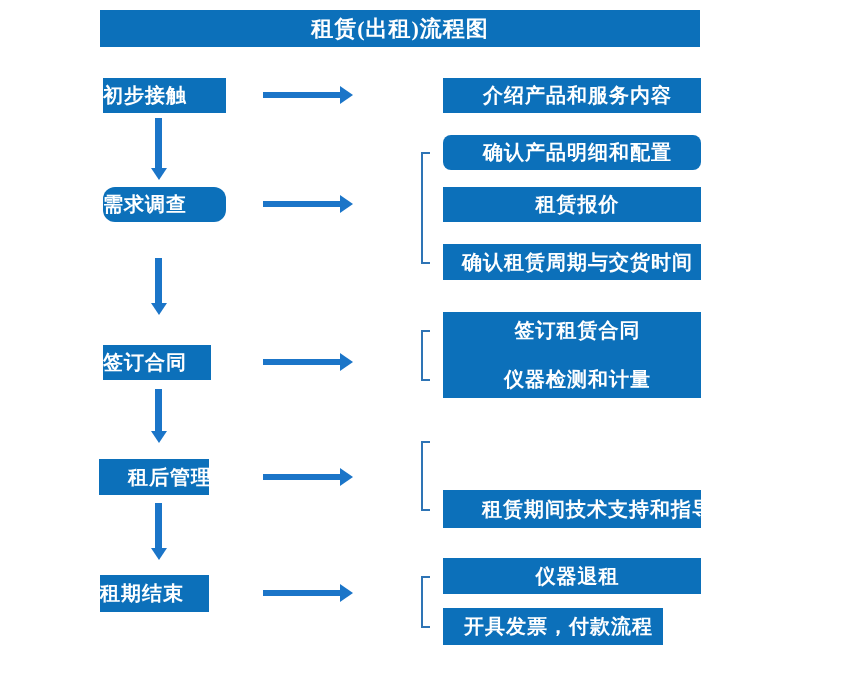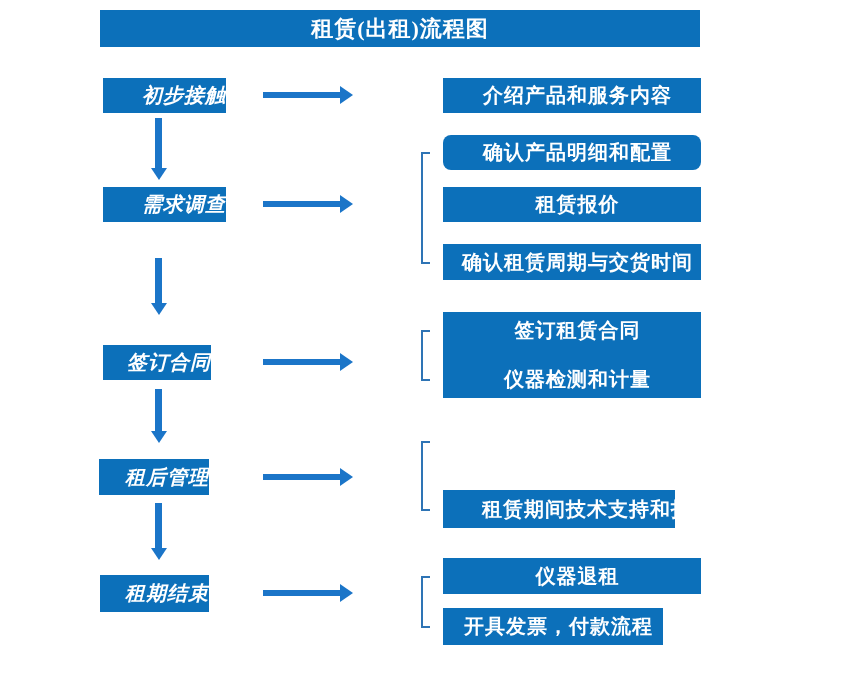--- a/index.html
+++ b/index.html
@@ -15,40 +15,40 @@
   .box {
     position: absolute;
     background: var(--box-blue, #0C70BA);
     color: var(--text-white, #ffffff);
     font-size: 20px;
     letter-spacing: 1px;
     white-space: nowrap;
     box-sizing: border-box;
     text-align: center;
   }
-  .stage  { text-align: right; font-style: italic; }
+  .stage  { text-align: left; }
   .output { padding-left: 11px; }
 
   #title-bar { left: 100px; top: 10px; width: 600px; height: 37px; line-height: 37px;
                font-size: 22px; }
 
   #stage-0 { left: 103px; top: 78px;  width: 123px; height: 35px; line-height: 35px; }
-  #stage-1 { left: 103px; top: 187px; width: 123px; height: 35px; line-height: 35px; }
+  #stage-1 { left: 103px; top: 187px; width: 123px; height: 35px; line-height: 35px; border-radius: 12px; }
   #stage-2 { left: 103px; top: 345px; width: 108px; height: 35px; line-height: 35px; }
-  #stage-3 { left: 99px;  top: 459px; width: 110px; height: 36px; line-height: 36px; }
+  #stage-3 { left: 99px;  top: 459px; width: 110px; height: 36px; line-height: 36px; padding-left: 29px; }
   #stage-4 { left: 100px; top: 575px; width: 109px; height: 37px; line-height: 37px; }
 
   #out-0-0 { left: 443px; top: 78px;  width: 258px; height: 35px; line-height: 35px; }
   #out-1-0 { left: 443px; top: 135px; width: 258px; height: 35px; line-height: 35px; border-radius: 8px; }
   #out-1-1 { left: 443px; top: 187px; width: 258px; height: 35px; line-height: 35px; }
   #out-1-2 { left: 443px; top: 244px; width: 258px; height: 36px; line-height: 36px; }
   #out-2-0 { left: 443px; top: 312px; width: 258px; height: 48px; line-height: 36px; }
   #out-2-1 { left: 443px; top: 360px; width: 258px; height: 38px; line-height: 38px; }
   #out-3-0 { left: 443px; top: 422px; width: 258px; height: 38px; line-height: 38px; }
-  #out-3-1 { left: 443px; top: 490px; width: 232px; height: 38px; line-height: 38px; padding-left: 39px; }
+  #out-3-1 { left: 443px; top: 490px; width: 258px; height: 38px; line-height: 38px; padding-left: 39px; }
   #out-4-0 { left: 443px; top: 558px; width: 258px; height: 36px; line-height: 36px; }
   #out-4-1 { left: 443px; top: 608px; width: 220px; height: 37px; line-height: 37px; }
 
   .harrow { position: absolute; left: 263px; width: 90px; height: 18px; }
   .harrow .shaft { position: absolute; left: 0; top: 6px; width: 78px; height: 6px;
                    background: var(--arrow-blue, #1B75C8); }
   .harrow .head  { position: absolute; right: 0; top: 0; width: 0; height: 0;
                    border-top: 9px solid transparent; border-bottom: 9px solid transparent;
                    border-left: 13px solid var(--arrow-blue, #1B75C8); }
   #ha-0 { top: 86px; }

